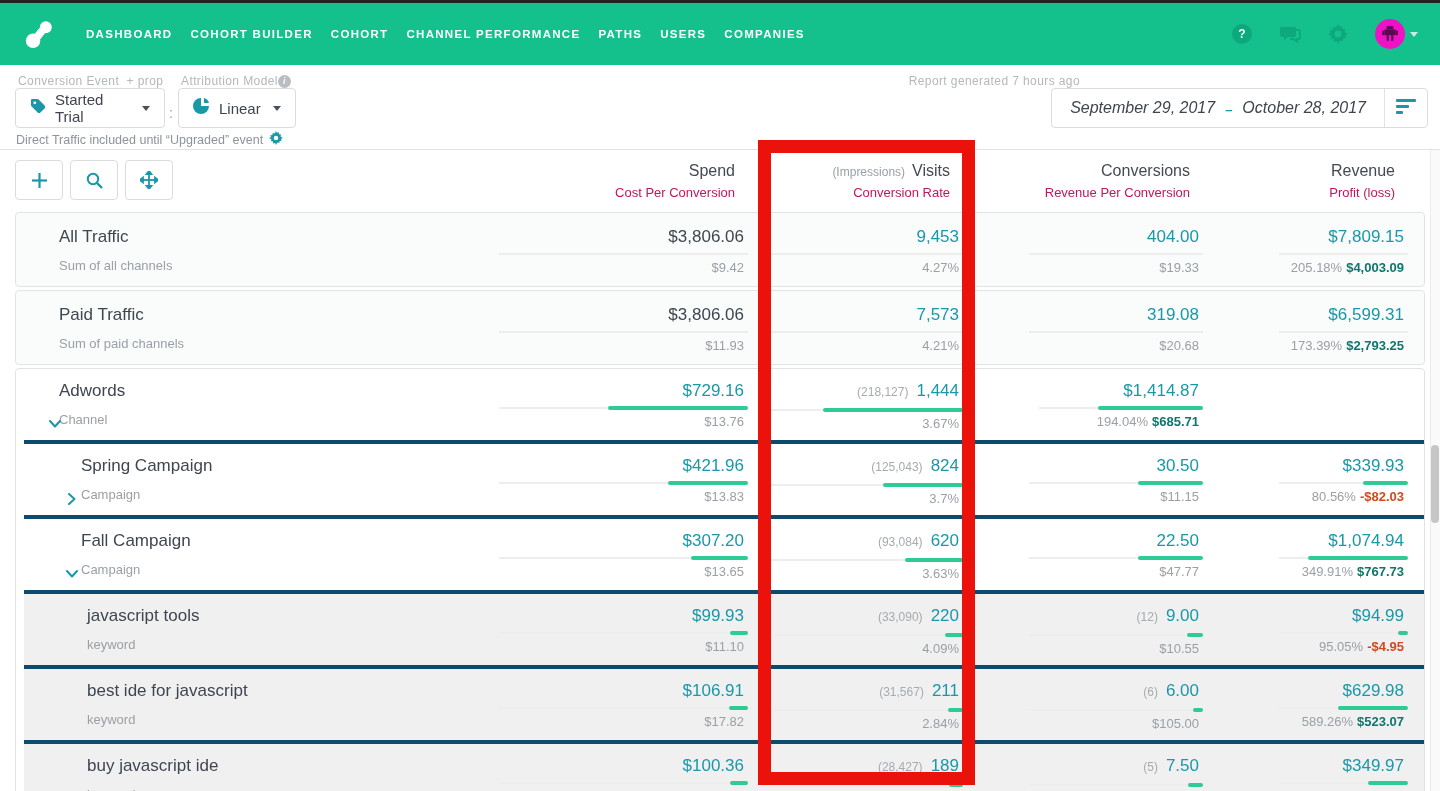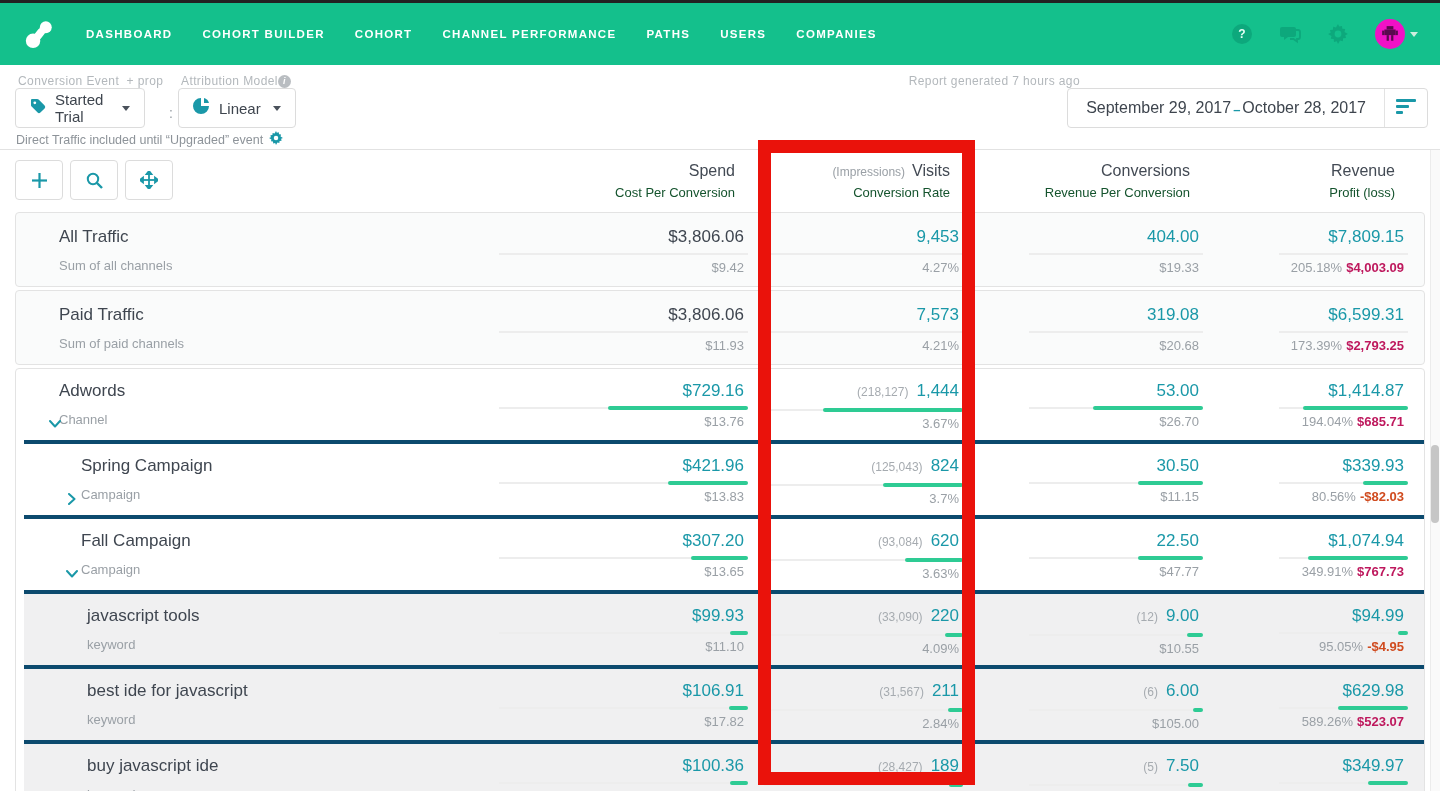--- a/index.html
+++ b/index.html
@@ -5,21 +5,21 @@
   * { margin:0; padding:0; box-sizing:border-box; }
   html,body { width:1440px; height:791px; overflow:hidden; background:#fff;
               font-family:"Liberation Sans", sans-serif; position:relative; }
 
   
   .top-strip { height:3px; background:#222; width:100%; }
 
   
   .nav { height:62px; background:#14c08c; display:flex; align-items:center; padding:0 22px; }
   .logo { width:34px; height:34px; margin-right:30px; flex:none; }
-  .nav-items { display:flex; align-items:center; gap:30px; }
+  .nav-items { display:flex; align-items:center; gap:18px; }
   .nav-item { color:#fff; font-size:11.5px; font-weight:700; letter-spacing:1.3px; cursor:pointer; white-space:nowrap; }
   .nav-right { margin-left:auto; display:flex; align-items:center; gap:26px; }
   .nav-icon { width:22px; height:22px; display:flex; align-items:center; justify-content:center; }
   .help-badge { width:20px; height:20px; border-radius:50%; background:#0da87c; color:#e8fff6;
                 font-size:12px; font-weight:700; display:flex; align-items:center; justify-content:center; }
   .avatar-wrap { display:flex; align-items:center; gap:5px; }
   .avatar { width:30px; height:30px; border-radius:50%; background:#f011c6; overflow:hidden;
             display:flex; align-items:center; justify-content:center; }
   .caret-down-white { width:0; height:0; border-left:4px solid transparent; border-right:4px solid transparent;
             border-top:5px solid #cdeede; }
@@ -29,35 +29,35 @@
   .flabel { position:absolute; font-size:12px; color:#b3b8bc; letter-spacing:.4px; }
   .dd { position:absolute; top:23px; height:40px; background:#fff; border:1px solid #dcdcdc; border-radius:4px;
         display:flex; align-items:center; padding:0 14px; gap:9px; cursor:pointer; }
   .dd-text { font-size:15px; color:#3e454e; font-weight:500; }
   .dd-caret { width:0; height:0; border-left:4px solid transparent; border-right:4px solid transparent;
               border-top:5px solid #4a525b; margin-left:2px; }
   .colon { position:absolute; left:169px; top:40px; color:#9aa0a6; font-size:14px; }
   .note { position:absolute; left:16px; top:66px; font-size:12.5px; color:#8d9399; display:flex; align-items:center; gap:6px; }
   .datebox { position:absolute; top:23px; right:12px; height:40px; border:1px solid #dcdcdc; border-radius:4px;
              display:flex; align-items:center; background:#fff; cursor:pointer; }
-  .datebox .dates { padding:0 18px; font-size:16px; color:#3e454e; display:flex; gap:2px; align-items:flex-end; }
+  .datebox .dates { padding:0 18px; font-size:16px; color:#3e454e; display:flex; gap:10px; align-items:flex-end;font-style:italic; }
   .date-sep { color:#1a98a8; font-weight:700; font-size:13px; }
   .datebox .filter-seg { border-left:1px solid #e3e3e3; align-self:stretch; display:flex; align-items:center; padding:0 11px; }
 
   
   .thead { position:relative; height:62px; }
   .toolbar { position:absolute; left:15px; top:10px; display:flex; gap:7px; }
   .tool-btn { width:48px; height:40px; background:#fff; border:1px solid #dcdcdc; border-radius:4px;
               display:flex; align-items:center; justify-content:center; cursor:pointer; }
   .grid { display:grid; grid-template-columns:420px 300px 215px 240px 205px; padding-right:30px; }
   .thead .grid { padding-top:12px; }
   .hcell { text-align:right; }
   .h-main { font-size:16px; color:#434a54; font-weight:500; }
   .h-pre  { font-size:12px; color:#9aa0a6; font-weight:400; margin-right:7px; }
-  .h-sub  { font-size:13px; color:#14532d; margin-top:5px; }
+  .h-sub  { font-size:13px; color:#be185d; margin-top:5px; }
 
   
   .tbody { padding:0 15px; }
   .card { border:1px solid #e3e3e3; border-radius:4px; background:#fff; margin-bottom:3px; overflow:hidden;padding-left:8px; }
   .card.light { background:#fafbfb; }
   .row { position:relative; }
   .row + .row { border-top:4px solid #0c4a6e; }
   .row.shade { background:#f0f0f1; }
   .row .grid { padding-top:11px; padding-bottom:9px; min-height:66px; }
   .card.light .grid { padding-top:13px; padding-bottom:11px; }
@@ -76,21 +76,21 @@
   .v-main { font-size:17px; line-height:21px; white-space:nowrap; }
   .v-main .val { color:#3f4650; }
   .v-main.link .val { color:#1a98a8; cursor:pointer; }
   .v-pre { font-size:12px; color:#a6abb0; margin-right:8px; }
   .rule { position:relative; height:2px; background:#ededed; margin:6px -4px 5px 0; }
   .spendc .rule { margin-left:55px; } .visitsc .rule { margin-left:20px; }
   .convc  .rule { margin-left:70px; } .revc   .rule { margin-left:80px; }
   .bar { position:absolute; right:0; top:-1px; height:4px; background:#2ecb94; border-radius:2px; }
   .v-sub { font-size:13px; color:#9aa0a6; white-space:nowrap; }
   .profit { font-weight:700; margin-left:4px; }
-  .profit.pos { color:#be185d; } .profit.neg { color:#d04b1f; }
+  .profit.pos { color:#0f766e; } .profit.neg { color:#d04b1f; }
 
   
   .red-box { position:absolute; left:758px; top:140px; width:217px; height:645px;
              border:13px solid #ea120b; z-index:60; pointer-events:none; }
 
   
   .sb-track { position:absolute; right:0; top:150px; width:10px; bottom:0; background:#fafafa; border-left:1px solid #ececec; }
   .sb-thumb { position:absolute; right:1px; top:295px; width:8px; height:78px; background:#c6c6c6; border-radius:4px; cursor:pointer; }
 </style>
 </head>
@@ -150,21 +150,21 @@
 </div>
 
 <div class="filterbar">
   <div class="flabel" style="left:18px; top:9px;">
     <span>Conversion Event</span>&nbsp;&nbsp;<span>+ prop</span>
   </div>
   <div class="flabel" style="left:181px; top:9px; display:flex; align-items:center; ">
     <span>Attribution Model</span>
     <span style="width:13px;height:13px;border-radius:50%;background:#b9bdc1;color:#fff;font-size:9px;font-weight:700;display:inline-flex;align-items:center;justify-content:center;font-style:italic;">i</span>
   </div>
-  <div class="dd" style="left:15px; width:130px;">
+  <div class="dd" style="left:15px; width:150px;">
     <span>
       <svg width="16" height="16" viewBox="0 0 16 16">
           <path fill="#1a98a8" d="M1 2a1 1 0 0 1 1-1h5.2a2 2 0 0 1 1.4.6l6 6a2 2 0 0 1 0 2.8l-4.2 4.2a2 2 0 0 1-2.8 0l-6-6A2 2 0 0 1 1 7.2z"></path>
           <circle cx="4.8" cy="4.8" r="1.4" fill="#fff"></circle>
         </svg>
     </span>
     <span class="dd-text">Started Trial</span>
     <span class="dd-caret"></span>
   </div>
   <div class="colon">:</div>
@@ -336,27 +336,20 @@
             </div>
             <div class="v-sub">$13.76</div>
           </div>
           <div class="vcell visitsc">
             <div class="v-main link"><span class="v-pre">(218,127)</span><span class="val">1,444</span></div>
             <div class="rule">
               <i class="bar" style="width: 140px;"></i>
             </div>
             <div class="v-sub">3.67%</div>
           </div>
-          <div class="vcell convc">
-            <div class="v-main link"><span class="val">53.00</span></div>
-            <div class="rule">
-              <i class="bar" style="width: 110px;"></i>
-            </div>
-            <div class="v-sub">$26.70</div>
-          </div>
           <div class="vcell revc">
             <div class="v-main link"><span class="val">$1,414.87</span></div>
             <div class="rule">
               <i class="bar" style="width: 105px;"></i>
             </div>
             <div class="v-sub">194.04%<span class="profit pos">$685.71</span></div>
           </div>
         </div>
       </div>
       <div class="row d1">

